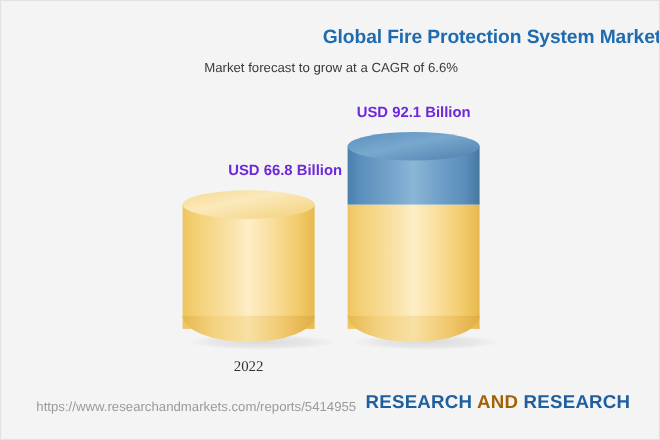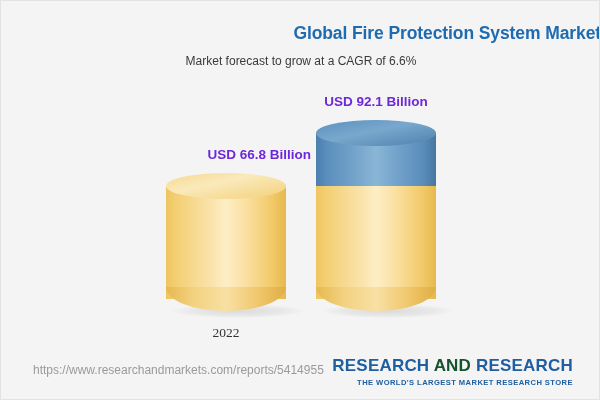--- a/index.html
+++ b/index.html
@@ -192,21 +192,21 @@
     text-align: right;
   }
   #logo-wordmark {
     font-size: 17px;
     font-weight: bold;
     color: #1f5fa0;
     letter-spacing: 0.2px;
     white-space: nowrap;
   }
   #logo-and {
-    color: #14532d;
+    color: #a16207;
   }
   #logo-tagline {
     margin-top: 2px;
     font-size: 7.6px;
     font-weight: bold;
     color: #1f5fa0;
     letter-spacing: 0.42px;
     white-space: nowrap;
   }
 </style>
@@ -253,17 +253,16 @@
 
     </div>
 
   </div>
 
   <div id="footer">
     <a id="source-url" href="#">https://www.researchandmarkets.com/reports/5414955</a>
 
     <div id="logo">
       <div id="logo-wordmark"><span>RESEARCH </span><span id="logo-and">AND</span><span> RESEARCH</span></div>
-      <div id="logo-tagline">THE WORLD'S LARGEST MARKET RESEARCH STORE</div>
     </div>
   </div>
 
 </div>
 
 </body></html>

